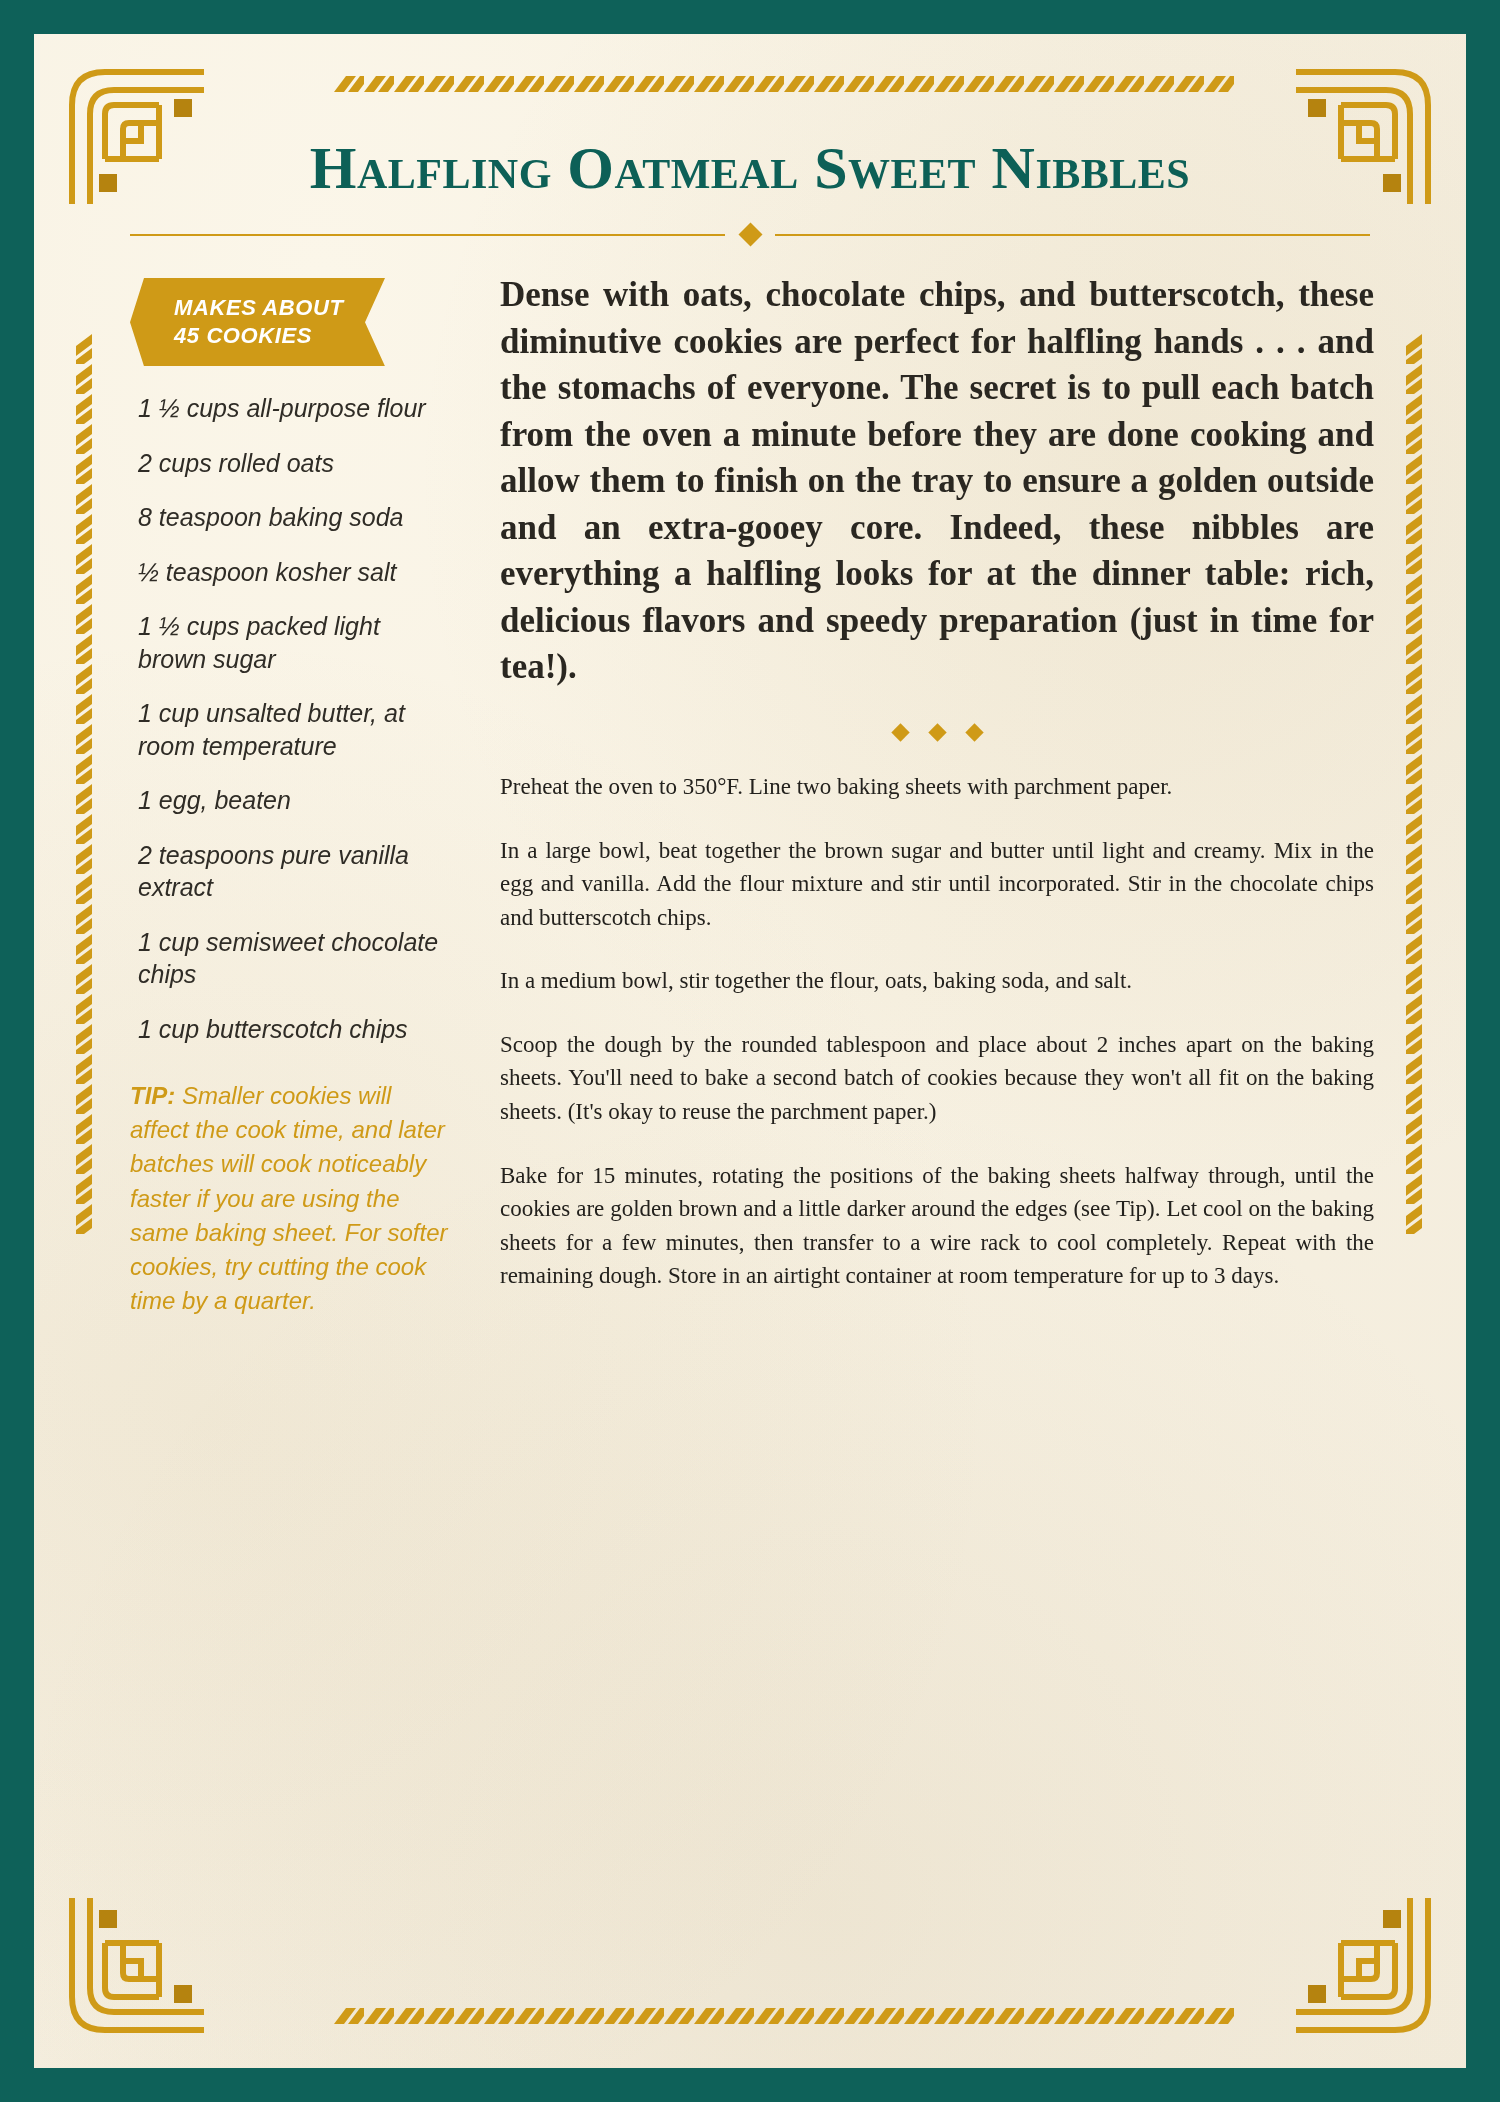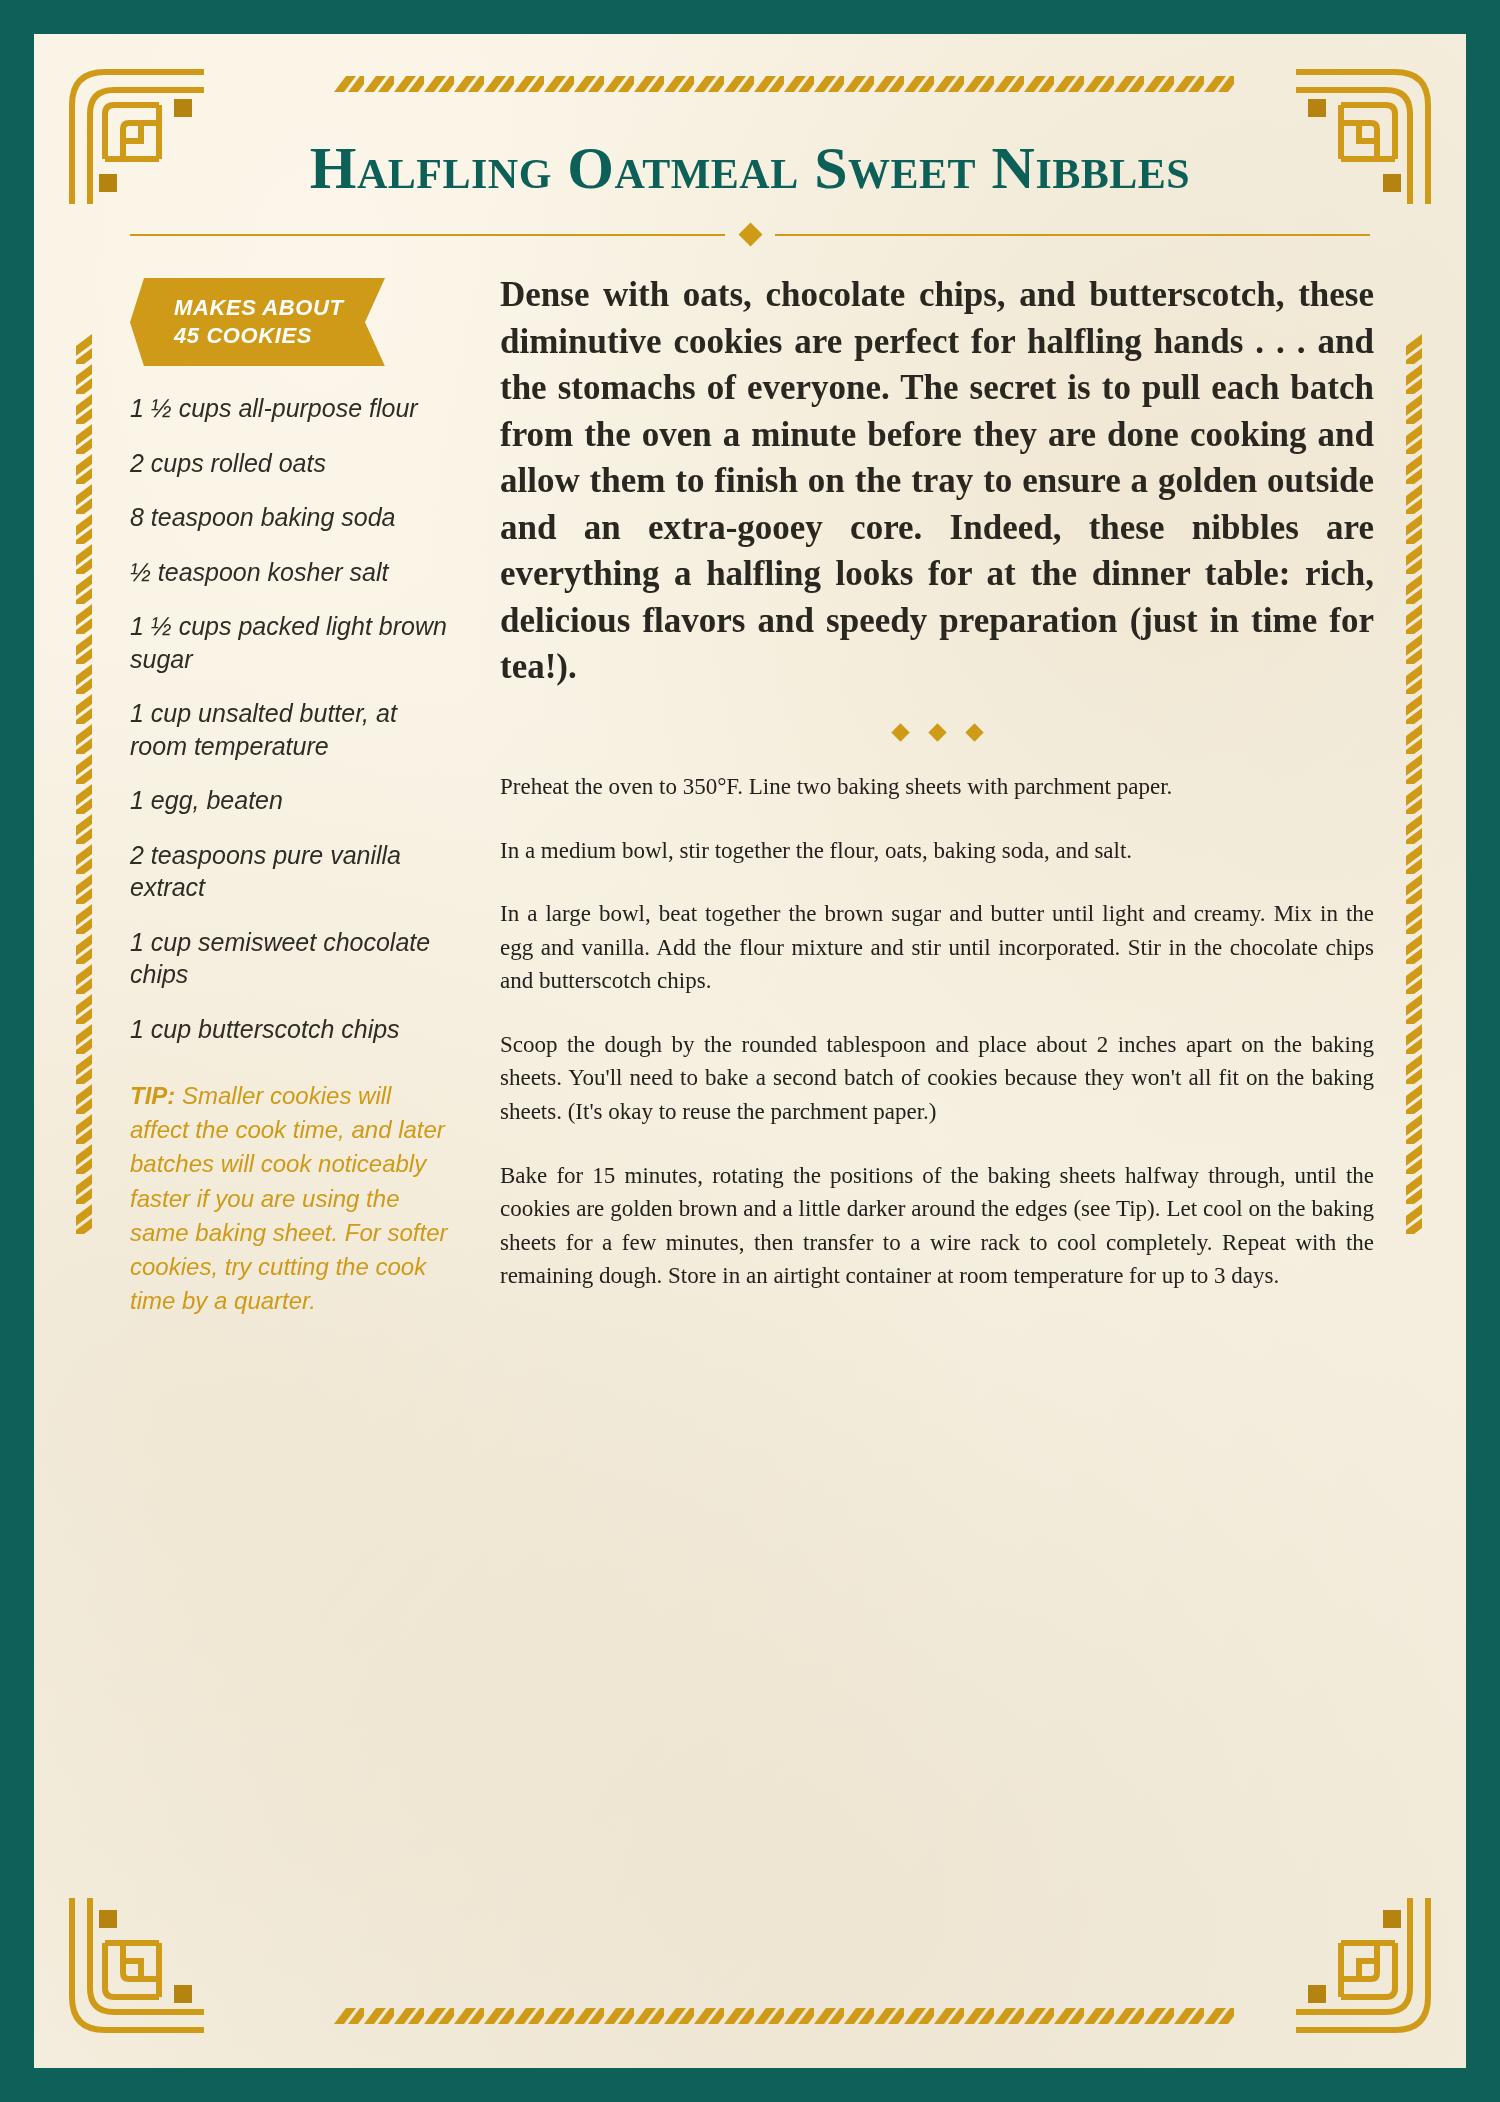--- a/index.html
+++ b/index.html
@@ -128,21 +128,21 @@
     font-size: 22px;
     line-height: 1.28;
     letter-spacing: 0.6px;
     padding: 16px 18px 16px 44px;
     width: 255px;
     box-sizing: border-box;
     clip-path: polygon(14px 0, 100% 0, calc(100% - 20px) 50%, 100% 100%, 14px 100%, 0 50%);
     margin: 6px 0 26px 4px;
   }
 
-  .ingredients { margin: 0; padding: 0; list-style: none; }
+  .ingredients { margin: 8px; padding: 0; list-style: none; }
   .ingredients li {
     color: #2f2c26;
     font-size: 25px;
     line-height: 1.3;
     margin-bottom: 22px;
     padding-left: 4px;
   }
 
   .tip {
     margin-top: 34px;
@@ -308,22 +308,22 @@
         <div class="col-right">
 
           <p class="intro">Dense with oats, chocolate chips, and butterscotch, these diminutive cookies are perfect for halfling hands . . . and the stomachs of everyone. The secret is to pull each batch from the oven a minute before they are done cooking and allow them to finish on the tray to ensure a golden outside and an extra-gooey core. Indeed, these nibbles are everything a halfling looks for at the dinner table: rich, delicious flavors and speedy preparation (just in time for tea!).</p>
 
           <div class="dots">
             <span class="dot"></span><span class="dot"></span><span class="dot"></span>
           </div>
 
           <div class="steps">
             <p>Preheat the oven to 350°F. Line two baking sheets with parchment paper.</p>
+            <p>In a large bowl, beat together the brown sugar and butter until light and creamy. Mix in the egg and vanilla. Add the flour mixture and stir until incorporated. Stir in the chocolate chips and butterscotch chips.</p>
             <p>In a medium bowl, stir together the flour, oats, baking soda, and salt.</p>
-            <p>In a large bowl, beat together the brown sugar and butter until light and creamy. Mix in the egg and vanilla. Add the flour mixture and stir until incorporated. Stir in the chocolate chips and butterscotch chips.</p>
             <p>Scoop the dough by the rounded tablespoon and place about 2 inches apart on the baking sheets. You'll need to bake a second batch of cookies because they won't all fit on the baking sheets. (It's okay to reuse the parchment paper.)</p>
             <p>Bake for 15 minutes, rotating the positions of the baking sheets halfway through, until the cookies are golden brown and a little darker around the edges (see Tip). Let cool on the baking sheets for a few minutes, then transfer to a wire rack to cool completely. Repeat with the remaining dough. Store in an airtight container at room temperature for up to 3 days.</p>
           </div>
 
         </div>
 
       </div>
     </div>
   </div>
 </div>

